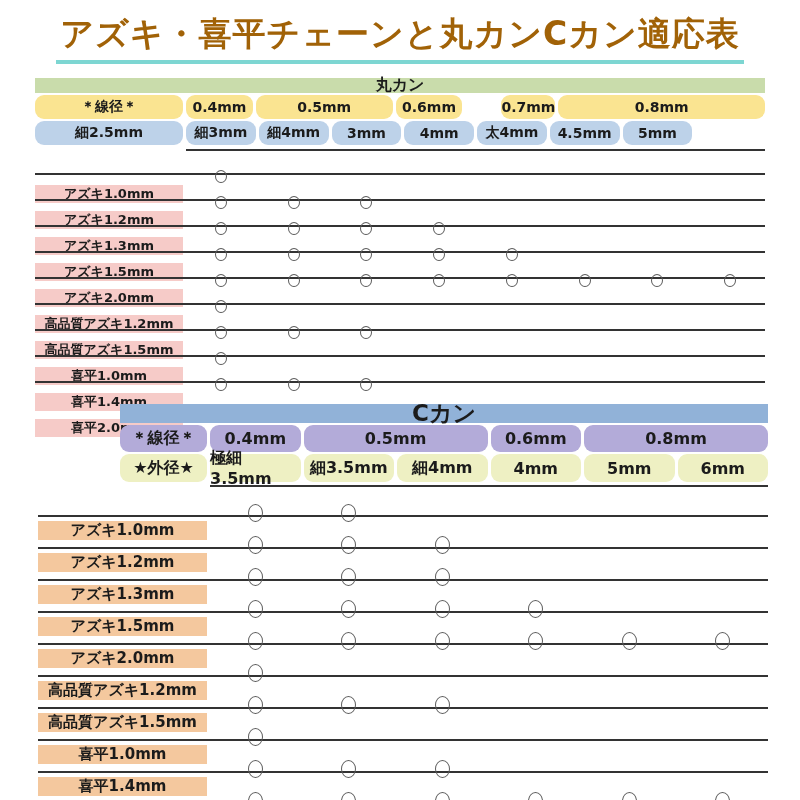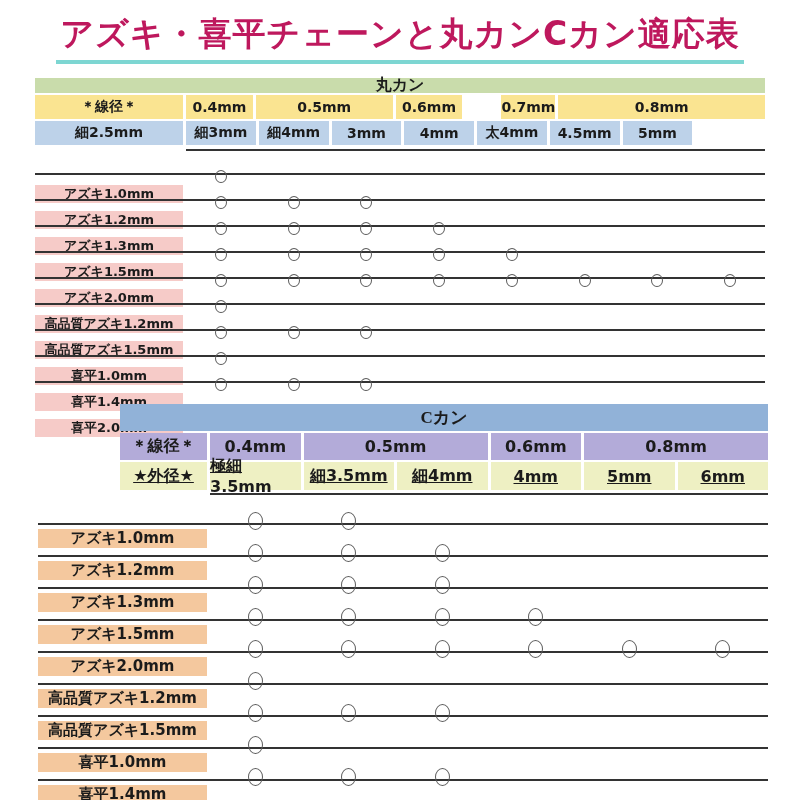--- a/index.html
+++ b/index.html
@@ -5,27 +5,27 @@
   html,body{margin:0;padding:0;background:#fff;}
   .page{
     position:relative;width:800px;height:800px;background:#ffffff;
     font-family:"DejaVu Sans","Liberation Sans",sans-serif;
     color:#1b1b1b;overflow:hidden;
   }
   
   .title-wrap{position:absolute;top:12px;left:0;width:800px;text-align:center;}
   .page-title{
     display:inline-block;margin:0;padding:0 4px 3px 4px;
-    font-size:33px;font-weight:bold;color:#be185d;letter-spacing:1px;
+    font-size:33px;font-weight:bold;color:#a16207;letter-spacing:1px;
     border-bottom:4px solid #7dd6d2;line-height:1.35;
   }
   
   .hdr-band{font-weight:bold;text-align:center;display:flex;align-items:center;justify-content:center;}
   .hgrid{display:grid;column-gap:3px;}
-  .hcell{display:flex;align-items:center;justify-content:center;font-weight:bold;}
+  .hcell{display:flex;align-items:center;justify-content:center;font-weight:bold;border-radius:9px;}
   .data-row{display:grid;column-gap:3px;border-bottom:2px solid #333;position:relative;}
   .data-row:last-child{border-bottom:none;}
   .row-label{display:flex;align-items:center;justify-content:center;font-weight:bold;margin-top:36px;}
   .mark-cell{display:flex;align-items:center;justify-content:center;}
   .circle{box-sizing:border-box;border:1.5px solid #5c5c5c;border-radius:50%;background:transparent;}
   
   .t1{position:absolute;left:35px;top:78px;width:730px;}
   .t1 .hdr-band{height:15px;background:#c9dcab;font-size:16px;margin-bottom:2px;}
   .t1 .hgrid{grid-template-columns:148px repeat(8,1fr);}
   .t1 .wire-grid{margin-bottom:2px;}
@@ -34,27 +34,27 @@
   .t1 .outer-cell{background:#bdd2e9;}
   .t1 .t1-data{margin-top:4px;}
   .t1 .data-row{grid-template-columns:148px repeat(8,1fr);height:24px;}
   .t1 .t1-data .data-row:first-child::before{
     content:"";position:absolute;top:0;left:151px;right:0;border-top:2px solid #333;
   }
   .t1 .row-label{background:#f6cbc8;font-size:13px;}
   .t1 .circle{width:12px;height:13px;}
   
   .t2{position:absolute;left:38px;top:404px;width:730px;}
-  .t2 .hdr-band{height:27px;background:#91b2d8;font-size:17px;margin-left:82px;margin-bottom:2px;font-family:Liberation Serif, serif;}
+  .t2 .hdr-band{height:19px;background:#91b2d8;font-size:23px;margin-left:82px;margin-bottom:2px;}
   .t2 .hgrid{grid-template-columns:87px repeat(6,1fr);margin-left:82px;}
   .t2 .wire-grid{margin-bottom:2px;}
   .t2 .hcell{height:27px;font-size:16px;}
   .t2 .outer-hcell{height:28px;}
   .t2 .wire-cell{background:#b3abd9;}
-  .t2 .outer-cell{background:#eef0c3;text-decoration:underline;}
+  .t2 .outer-cell{background:#eef0c3;}
   .t2 .t2-data{margin-top:3px;}
   .t2 .data-row{grid-template-columns:169px repeat(6,1fr);height:30px;}
   .t2 .t2-data .data-row:first-child::before{
     content:"";position:absolute;top:0;left:172px;right:0;border-top:2px solid #333;
   }
   .t2 .row-label{background:#f4c89e;font-size:15px;}
   .t2 .circle{width:15px;height:18px;}
 </style>
 </head>
 <body>

